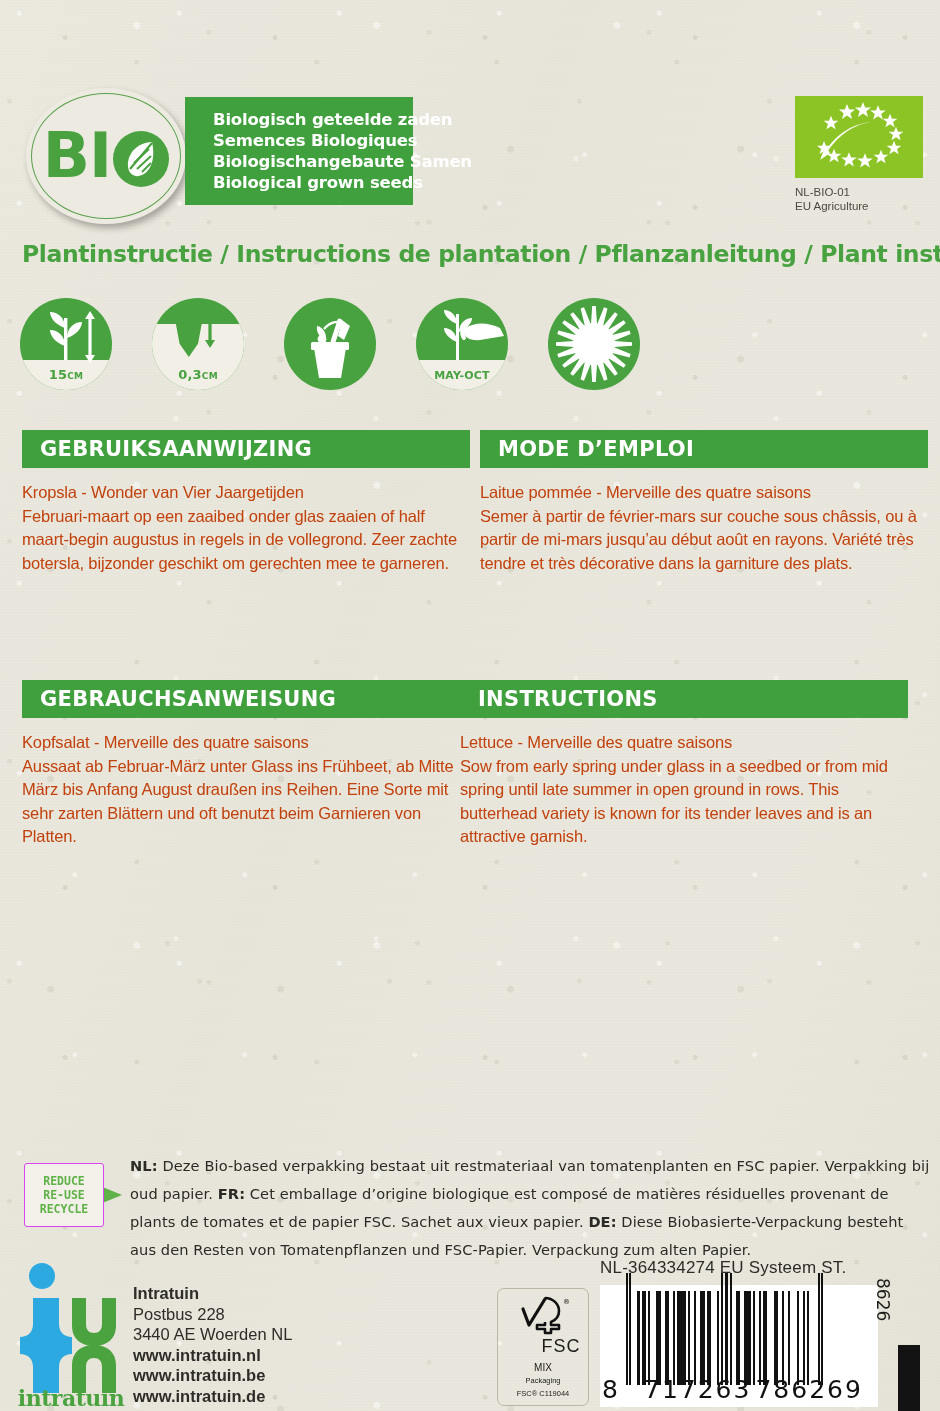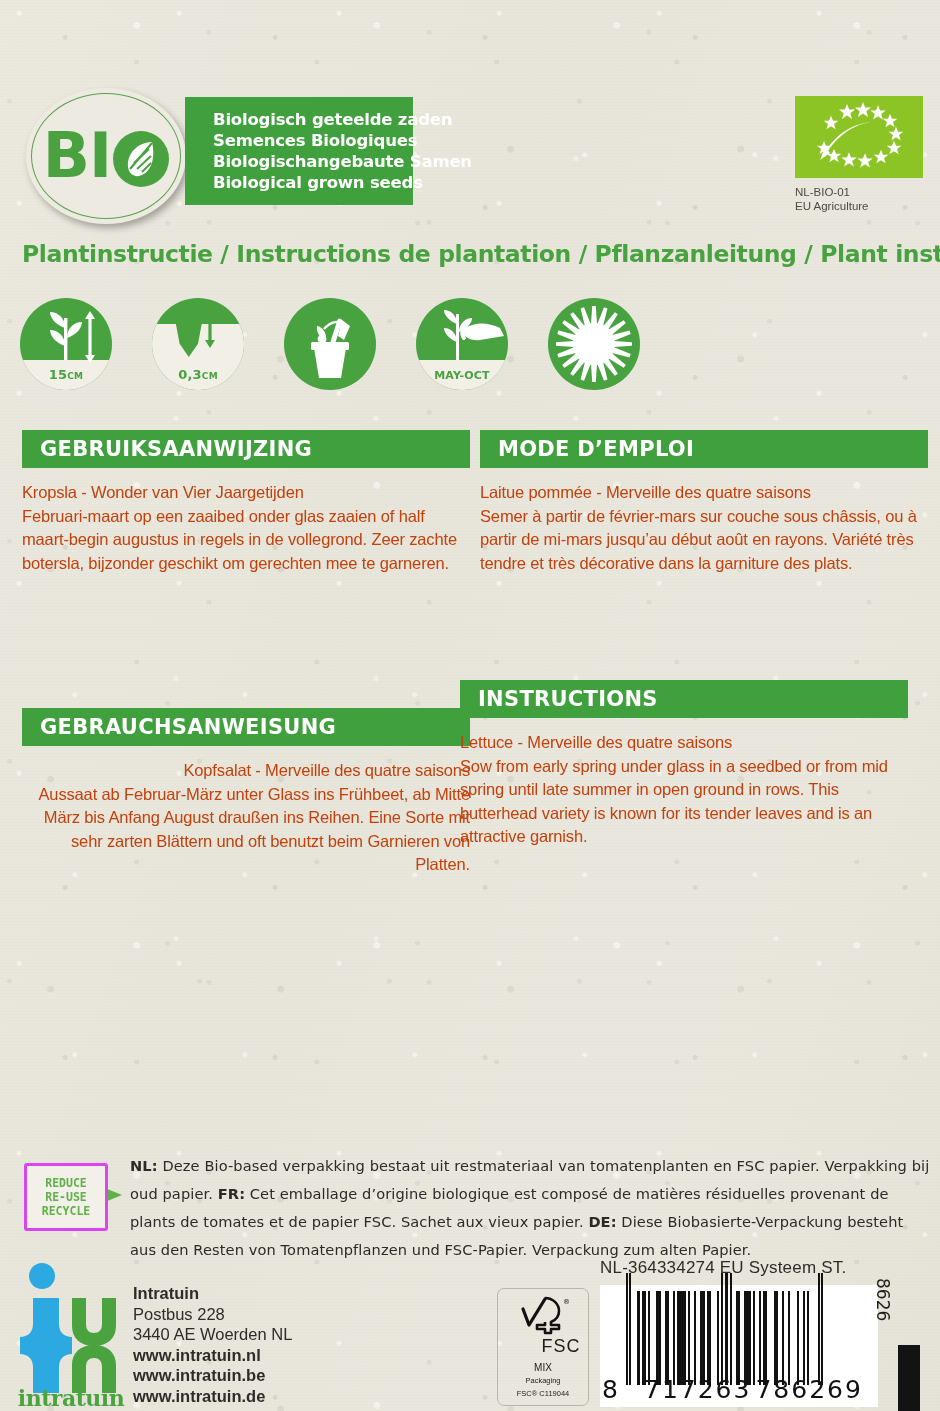--- a/index.html
+++ b/index.html
@@ -115,21 +115,21 @@
     font-size:21px;letter-spacing:.3px;
   }
   .inst-body{
     margin-top:13px;font-size:16.5px;line-height:23.5px;color:#c2410c;
     letter-spacing:-.15px;white-space:pre-line;
   }
 
   
   #recycle-bubble{
     position:absolute;left:24px;top:1163px;width:78px;height:62px;
-    border:3px solid #d946ef;background:#f2f0e8;border-radius:3px;
+    border:1px solid #d946ef;background:#f2f0e8;border-radius:3px;
     display:flex;flex-direction:column;align-items:center;justify-content:center;
   }
   #recycle-bubble div{
     font-family:"DejaVu Sans Mono", monospace;font-weight:bold;
     font-size:11.5px;color:#5fb247;line-height:14px;letter-spacing:0;
   }
   #bubble-tail{
     position:absolute;left:100px;top:1186px;width:0;height:0;
     border-top:9px solid transparent;border-bottom:9px solid transparent;
     border-left:22px solid #5fb247;
@@ -424,21 +424,21 @@
 </div>
 
 <div class="inst-block" style="left:480px;top:430px;">
   <div class="inst-head">
     <span>MODE D’EMPLOI</span>
   </div>
   <div class="inst-body">Laitue pommée - Merveille des quatre saisons
 Semer à partir de février-mars sur couche sous châssis, ou à partir de mi-mars jusqu’au début août en rayons. Variété très tendre et très décorative dans la garniture des plats.</div>
 </div>
 
-<div class="inst-block" style="left:22px;top:708px;text-align:right;">
+<div class="inst-block" style="left:22px;top:680px;">
   <div class="inst-head">
     <span>GEBRAUCHSANWEISUNG</span>
   </div>
   <div class="inst-body">Kopfsalat - Merveille des quatre saisons
 Aussaat ab Februar-März unter Glass ins Frühbeet, ab Mitte März bis Anfang August draußen ins Reihen. Eine Sorte mit sehr zarten Blättern und oft benutzt beim Garnieren von Platten.</div>
 </div>
 
 <div class="inst-block" style="left:460px;top:680px;">
   <div class="inst-head">
     <span>INSTRUCTIONS</span>

